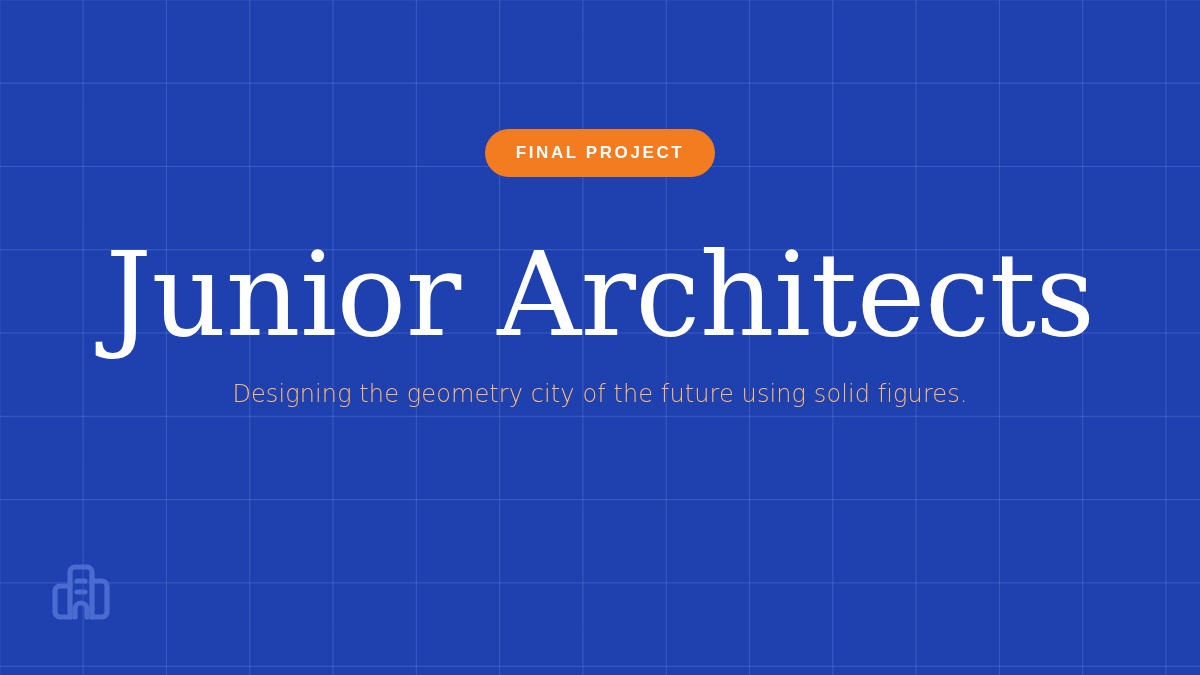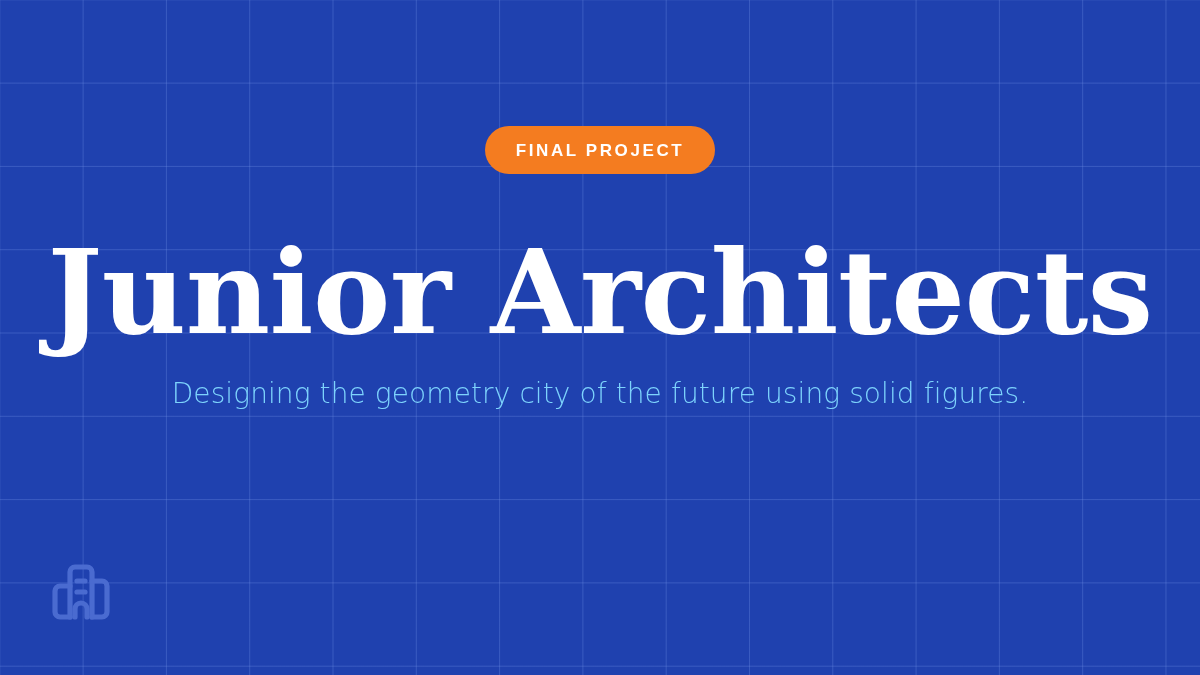--- a/index.html
+++ b/index.html
@@ -67,34 +67,34 @@
     text-transform: uppercase;
     box-sizing: border-box;
     white-space: nowrap;
     margin-bottom: 58px;
   }
 
   
   .title {
     font-family: "DejaVu Serif", "Liberation Serif", serif;
     font-size: 116px;
-    font-weight: 700;
+    font-weight: 400;
     color: #ffffff;
     line-height: 1.04;
     letter-spacing: -0.5px;
     margin: 0 0 22px 0;
     white-space: nowrap;
   }
 
   
   .subtitle {
     font-family: "DejaVu Sans", "Liberation Sans", sans-serif;
-    font-size: 28px;
+    font-size: 24px;
     font-weight: 300;
-    color: #7dd3fc;
+    color: #fdba74;
     line-height: 1.35;
     letter-spacing: 0.1px;
     margin: 0;
     white-space: nowrap;
   }
 
   
   .corner-icon {
     position: absolute;
     left: 45px;

